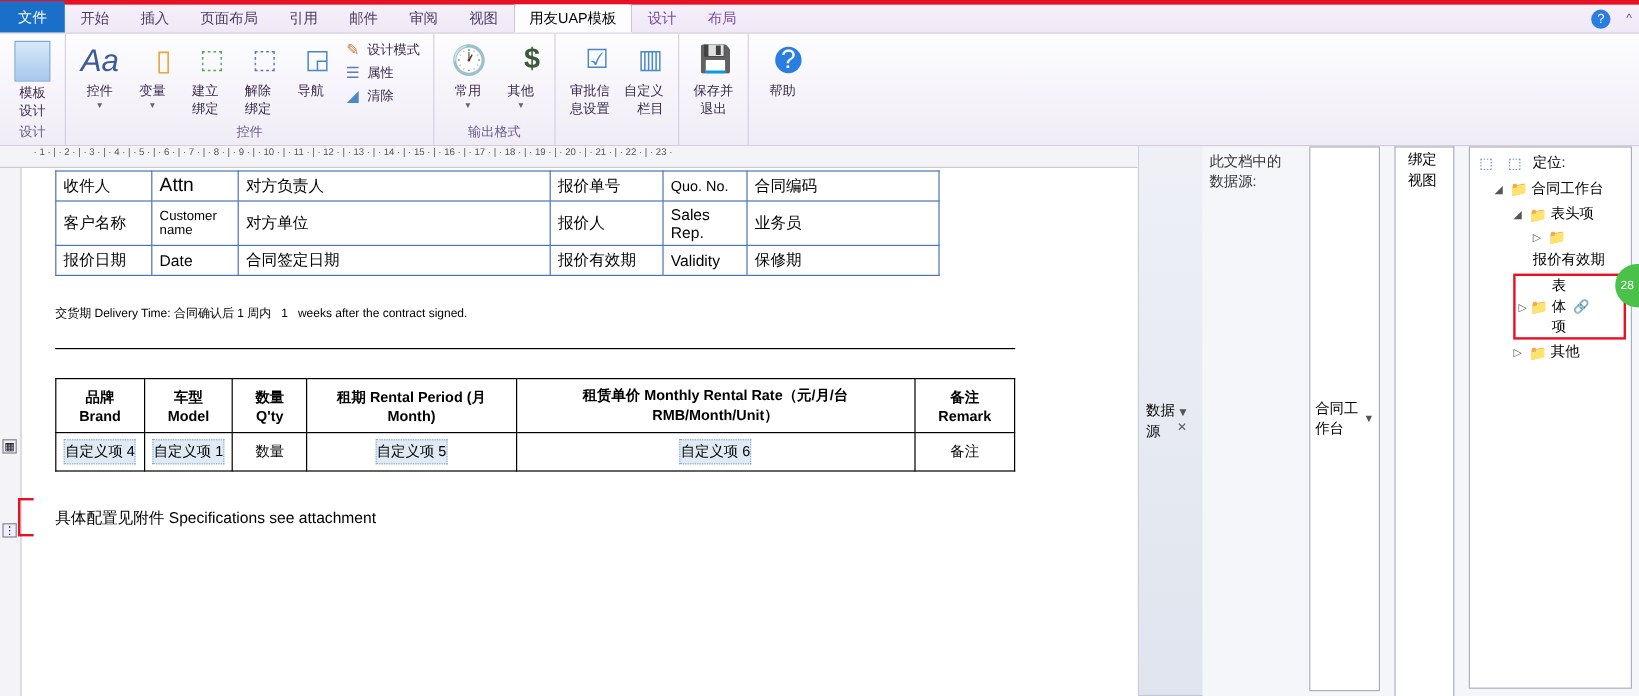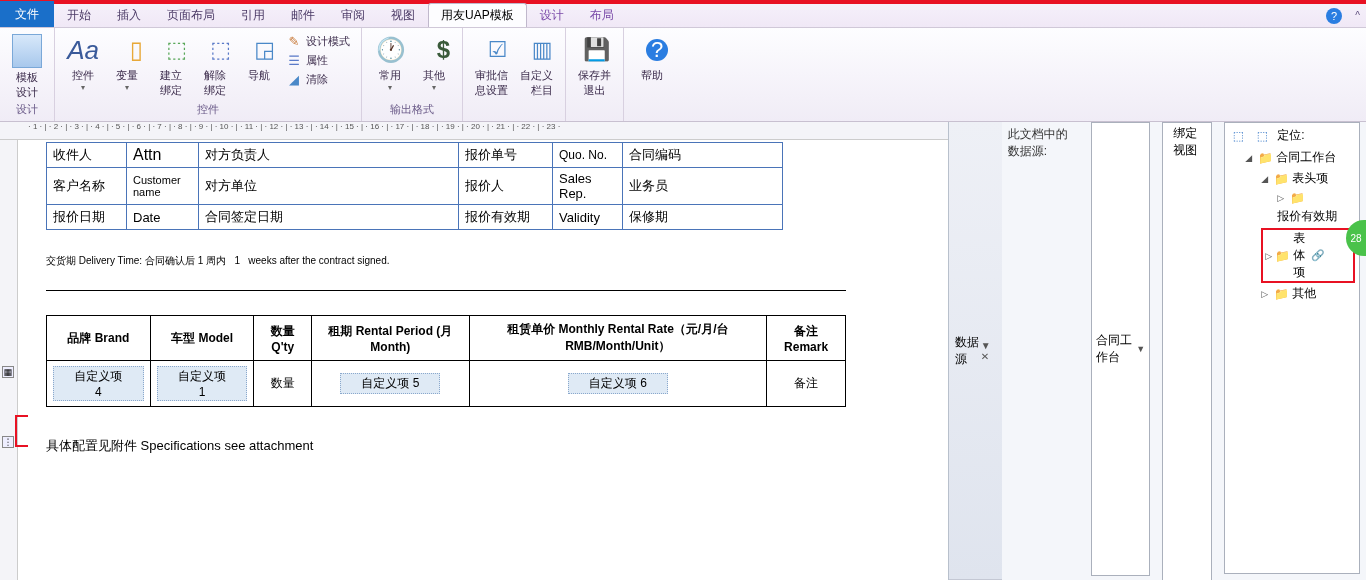--- a/index.html
+++ b/index.html
@@ -45,21 +45,21 @@
 
 .delivery-line { margin: 24px 0 0 18px; font-size: 10px; }
 .delivery-line .n { display: inline-block; }
 
 .divider-line { border-top: 1.5px solid #000; margin: 22px 0 0 18px; width: 800px; }
 
 .product-table { border-collapse: collapse; margin: 24px 0 0 18px; width: 800px; }
 .product-table th, .product-table td { border: 1px solid #000; padding: 5px 6px; font-size: 12px; text-align: center; }
 .product-table th { font-weight: normal; }
 .product-table th .cn { font-weight: bold; }
-.field-token { display: inline-block; background: #dfeaf5; border: 1px dotted #8aa8cc; padding: 1px 20px; font-size: 12px; }
+.field-token { display: inline-block; background: #dfeaf5; border: 1px dotted #8aa8cc; padding: 1px 0; font-size: 12px; }
 
 .red-box-left { position: absolute; left: 15px; top: 293px; width: 16px; height: 32px; border: 2px solid #e81123; }
 
 .footer-note { margin: 30px 0 0 18px; font-size: 13px; }
 
 .side-panel { width: 418px; background: #f4f6fa; border-left: 1px solid #b8c0cc; display: flex; flex-direction: row; font-size: 12px; }
 .side-header { background: linear-gradient(#eef0f6, #dfe4ee); padding: 3px 6px; display: flex; justify-content: space-between; align-items: center; border-bottom: 1px solid #c4c8d4; }
 .side-header .ctl { font-size: 10px; color: #555; }
 .side-sub { padding: 4px 6px; color: #333; }
 .side-combo { margin: 0 6px 4px 6px; border: 1px solid #aab0bc; background: #fff; padding: 2px 4px; display: flex; justify-content: space-between; align-items: center; }

